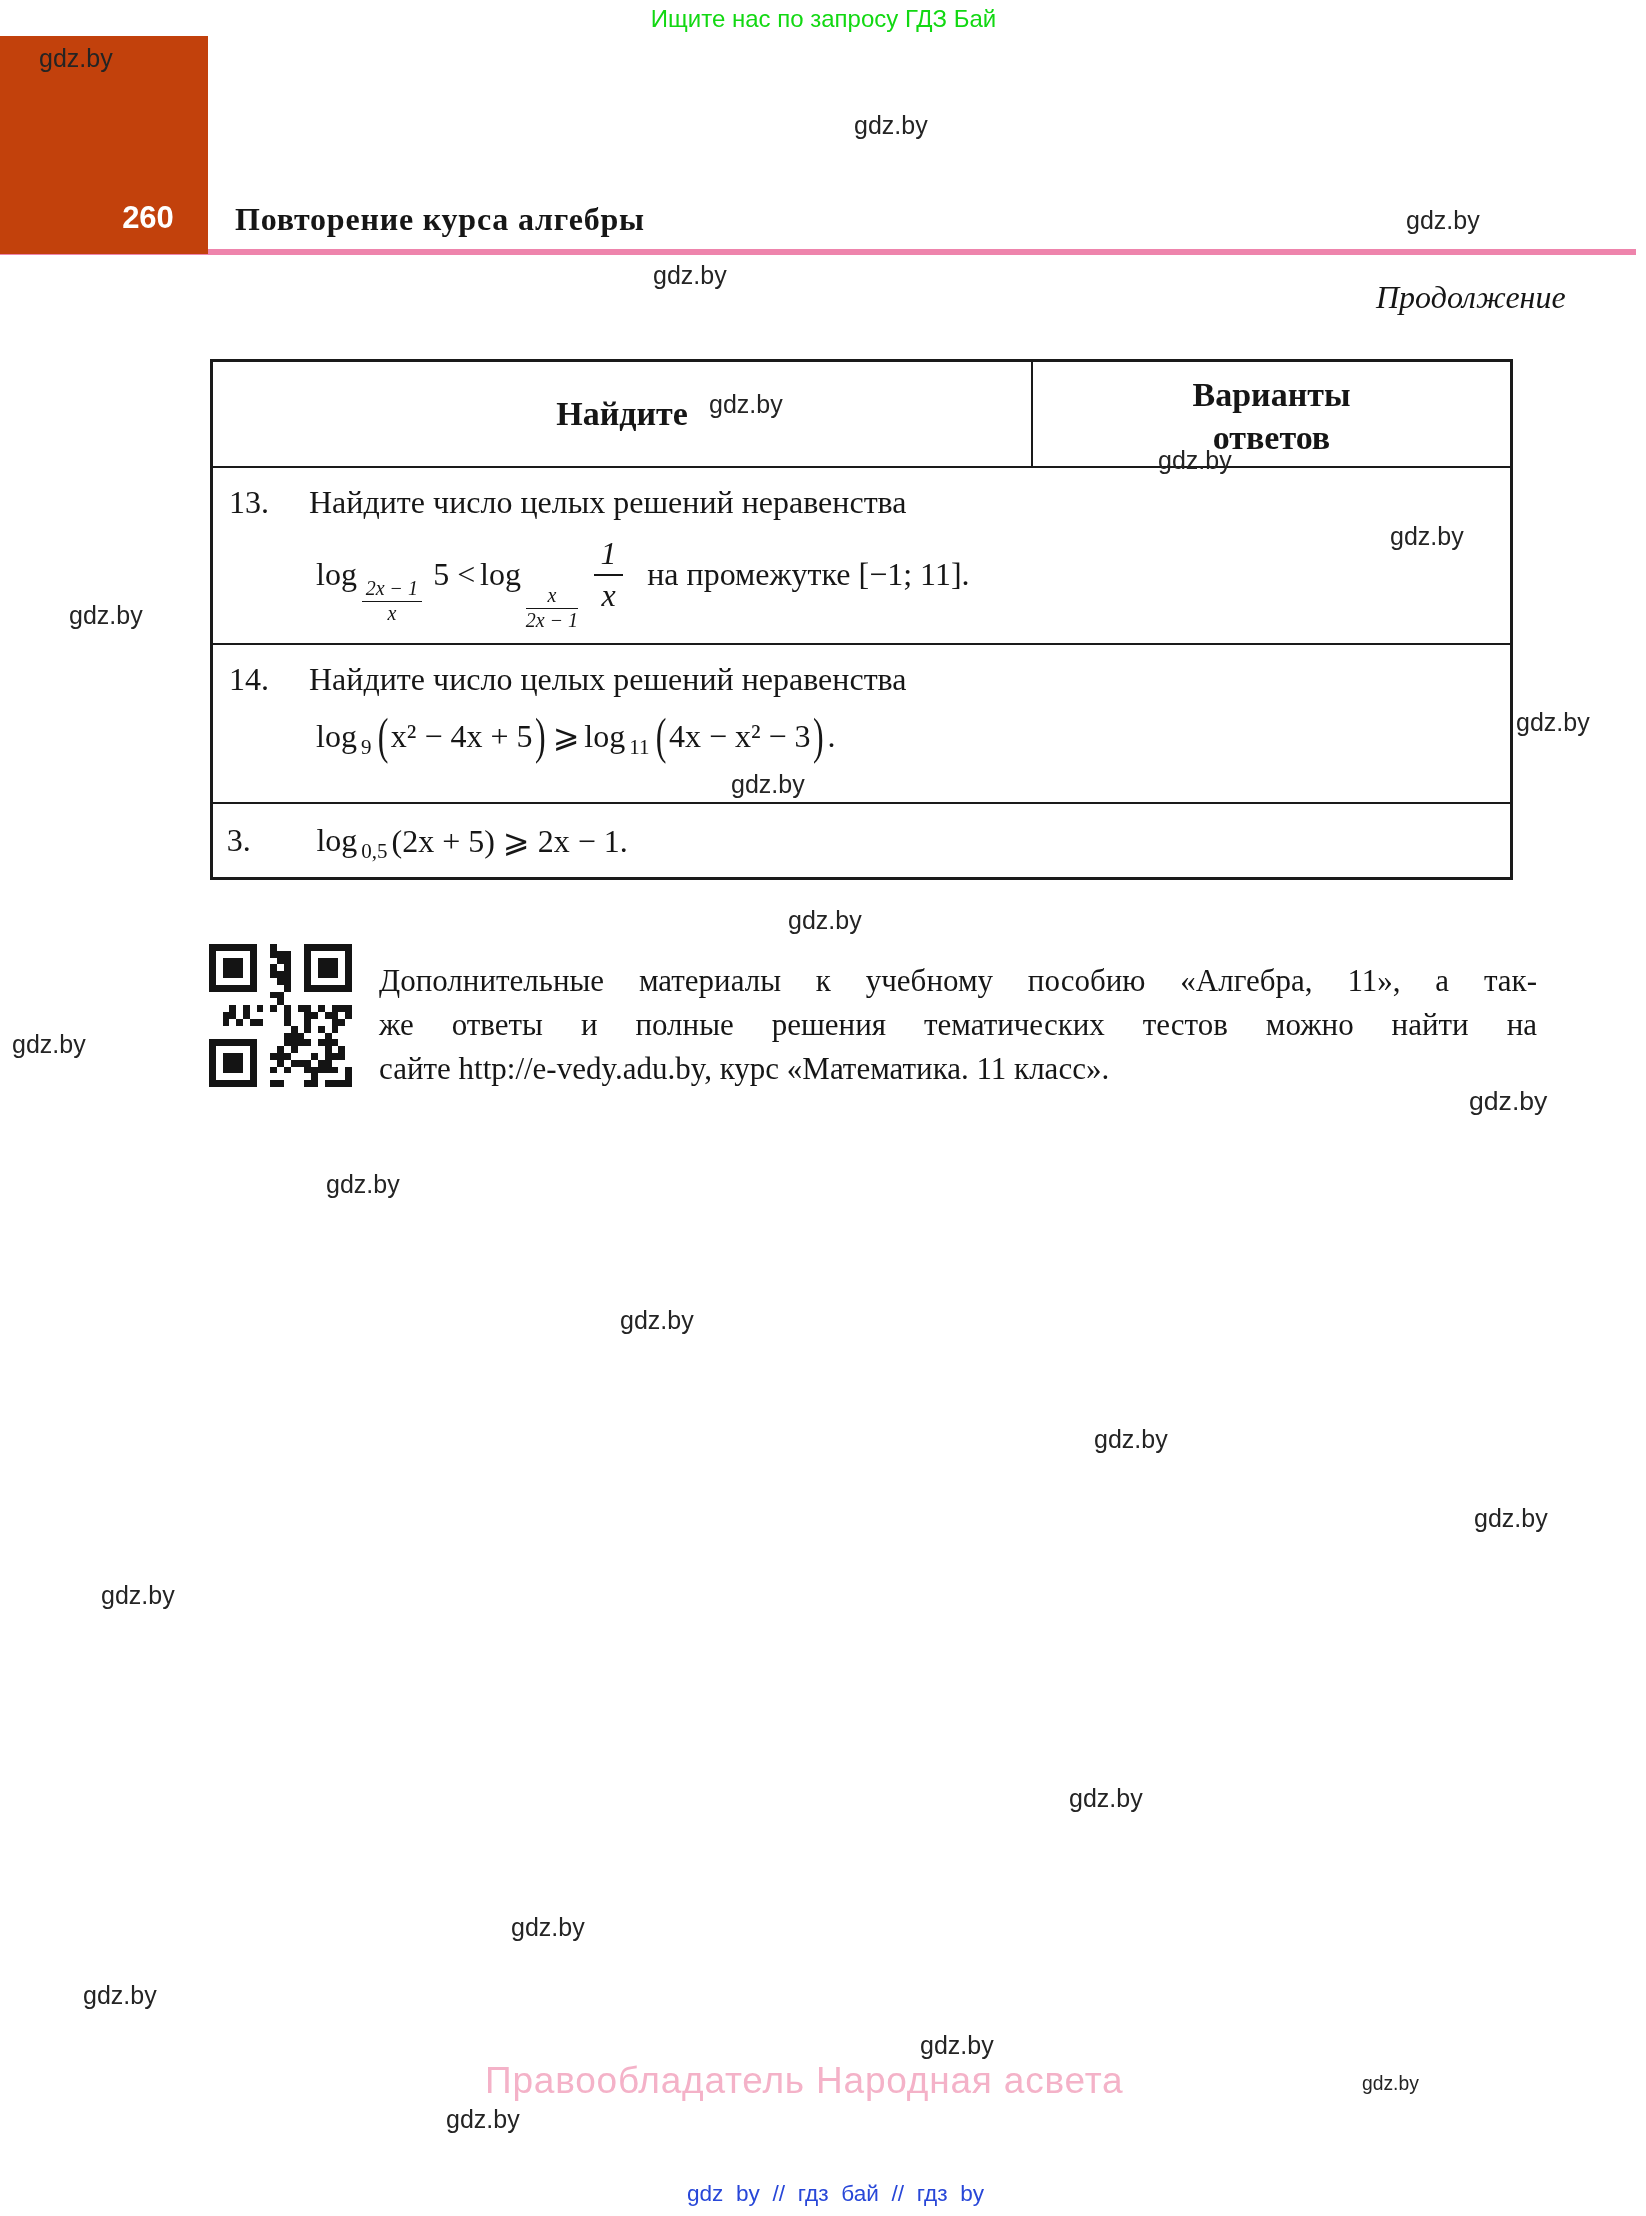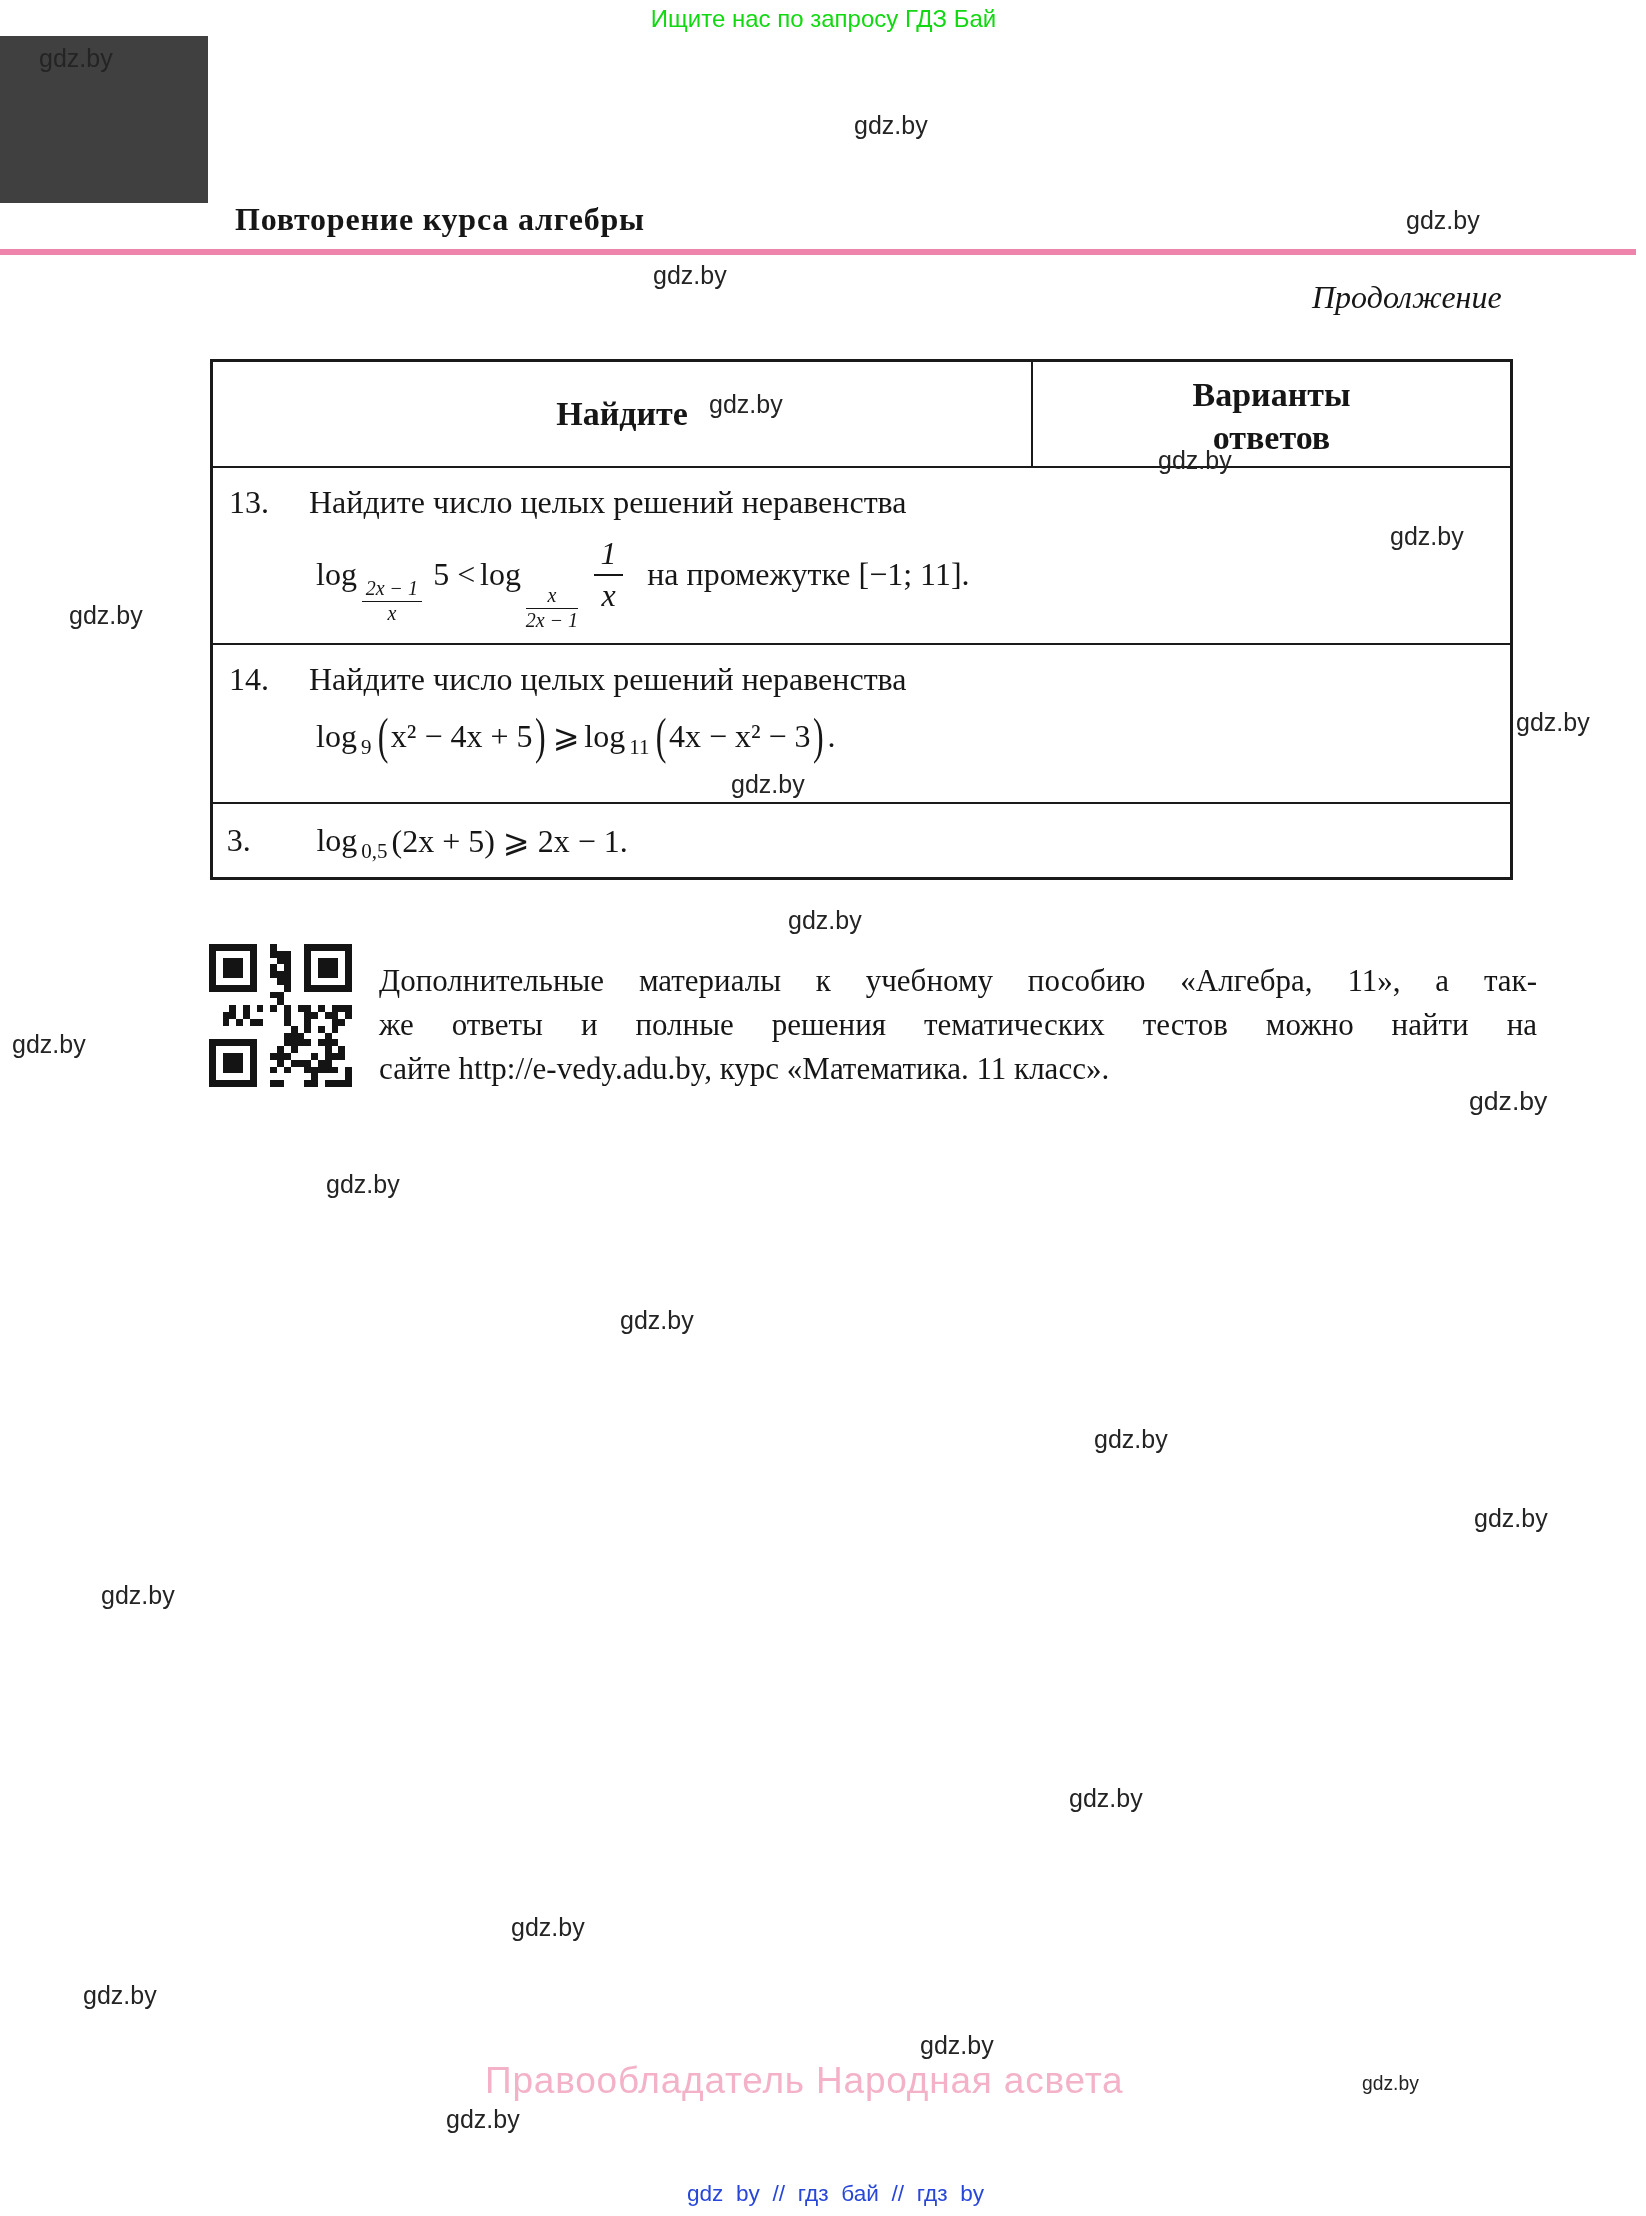--- a/index.html
+++ b/index.html
@@ -4,25 +4,25 @@
 <style>
   html,body{margin:0;padding:0;}
   body{width:1647px;height:2216px;position:relative;background:#ffffff;overflow:hidden;
        font-family:"Liberation Serif","DejaVu Serif",serif;color:#161616;}
   .abs{position:absolute;}
   
   .banner{top:4.8px;left:0;width:100%;text-align:center;
           font:24px "Liberation Sans","DejaVu Sans",sans-serif;color:#12d812;}
   
   .pink-line{top:249px;left:0;width:1636px;height:6.4px;background:#ee84ac;}
-  .pink-box{top:36px;left:0;width:208px;height:167px;background:#404040;}
+  .pink-box{top:36px;left:0;width:208px;height:218px;background:#c2410c;}
   .pagenum{position:absolute;left:119px;top:164px;width:58px;text-align:center;
            font:bold 31px "Liberation Sans","DejaVu Sans",sans-serif;color:#ffffff;}
   .chapter{top:201px;left:235px;font-weight:bold;font-size:32px;letter-spacing:0.8px;}
-  .continuation{top:279px;left:1312px;font-style:italic;font-size:32px;}
+  .continuation{top:279px;left:1376px;font-style:italic;font-size:32px;}
   
   .wm{position:absolute;font:25px "Liberation Sans","DejaVu Sans",sans-serif;color:#242424;white-space:nowrap;}
   .wm.big{font-size:26.6px;}
   .wm.small{font-size:19.3px;}
   
   .qtable{top:359px;left:210px;width:1303px;height:521px;border:3.2px solid #1a1a1a;box-sizing:border-box;}
   .thead{position:absolute;top:0;left:0;right:0;height:104px;display:flex;}
   .thcell1{width:820px;border-right:2.4px solid #1a1a1a;display:flex;align-items:center;justify-content:center;
            font-weight:bold;font-size:34px;box-sizing:border-box;}
   .thcell2{flex:1;display:flex;flex-direction:column;align-items:center;justify-content:center;

